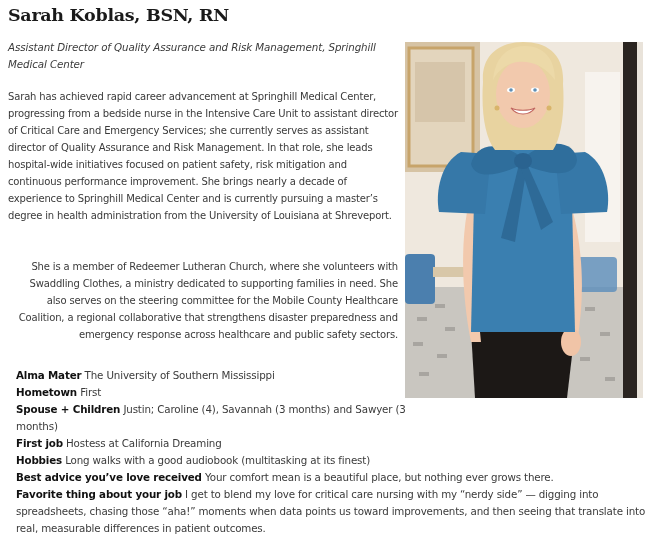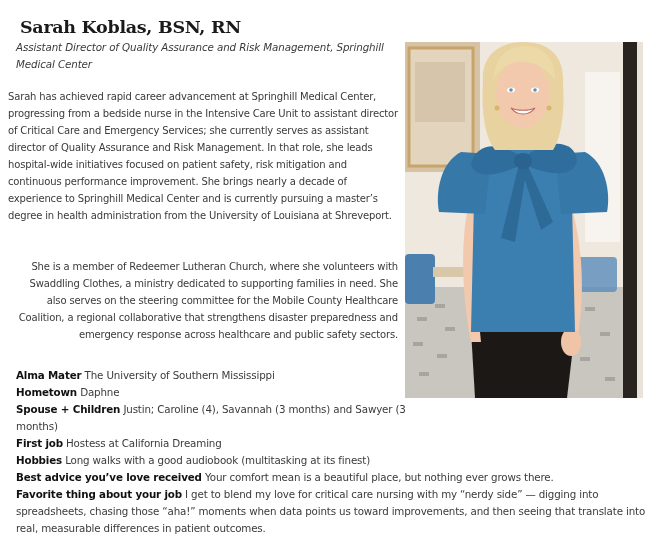--- a/index.html
+++ b/index.html
@@ -17,32 +17,32 @@
     }
     .page {
       position: absolute;
       left: 0; top: 0;
       width: 650px; height: 555px;
     }
     .name-heading {
       position: absolute;
       left: 8px;
       top: 3px;
-      margin: 12px;
+      margin: 0;
       font-family: "DejaVu Serif", serif;
       font-weight: bold;
       font-size: 17.5px;
       letter-spacing: -0.3px;
       color: #1a1a1a;
       line-height: 24px;
       white-space: nowrap;
     }
     .subtitle {
       position: absolute;
-      left: 16px;
+      left: 8px;
       top: 39px;
       width: 395px;
       margin: 0;
       font-style: italic;
       font-size: 10.3px;
       line-height: 17px;
       color: #3a3a3a;
       letter-spacing: -0.1px;
     }
     .bio-para {
@@ -100,21 +100,21 @@
 
   <p class="bio-para p2">She is a member of Redeemer Lutheran Church, where she volunteers with Swaddling Clothes, a ministry dedicated to supporting families in need. She also serves on the steering committee for the Mobile County Healthcare Coalition, a regional collaborative that strengthens disaster preparedness and emergency response across healthcare and public safety sectors.</p>
 
   <ul class="facts">
     <li>
       <span class="fact-label">Alma Mater</span>
       <span>The University of Southern Mississippi</span>
     </li>
     <li>
       <span class="fact-label">Hometown</span>
-      <span>Daphne</span>
+      <span>First</span>
     </li>
     <li class="narrow">
       <span class="fact-label">Spouse + Children</span>
       <span>Justin; Caroline (4), Savannah (3 months) and Sawyer (3 months)</span>
     </li>
     <li>
       <span class="fact-label">First job</span>
       <span>Hostess at California Dreaming</span>
     </li>
     <li>

